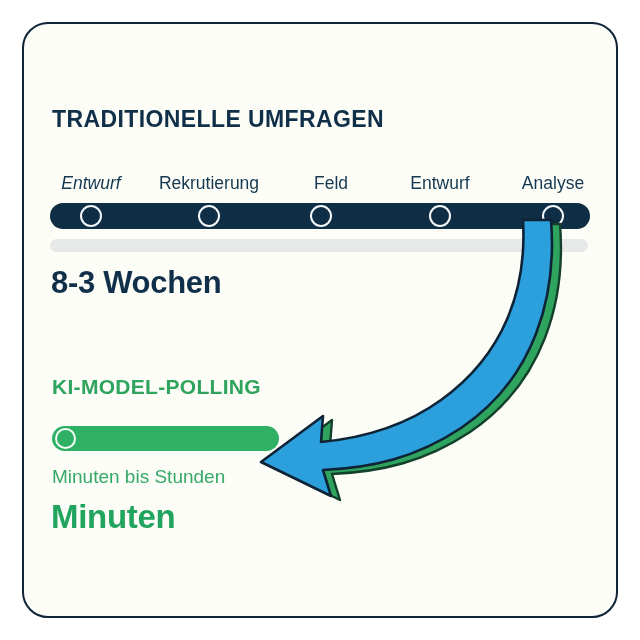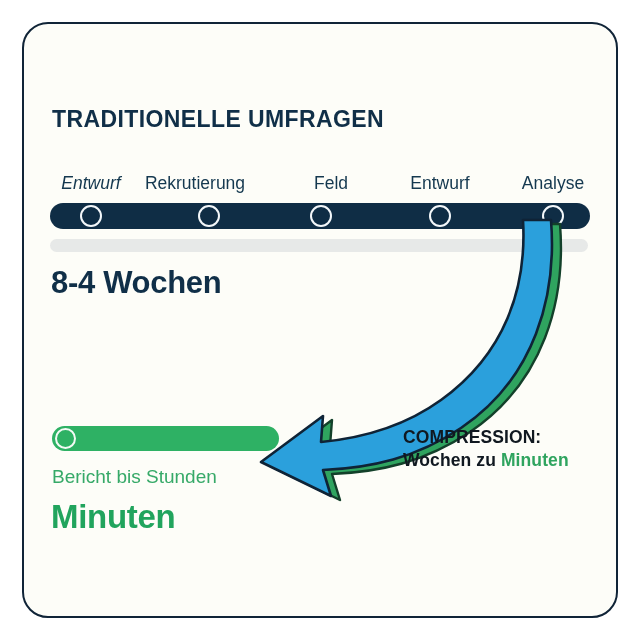--- a/index.html
+++ b/index.html
@@ -191,44 +191,45 @@
 <body>
 
 <div id="stage">
 
   <div id="card"></div>
 
   <div id="trad-title">TRADITIONELLE UMFRAGEN</div>
 
   <div id="stage-labels">
       <div class="stage-label" style="left: 91px; font-style: italic;">Entwurf</div>
-      <div class="stage-label" style="left: 195px;">Rekrutierung</div>
+      <div class="stage-label" style="left: 209px;">Rekrutierung</div>
       <div class="stage-label" style="left: 331px;">Feld</div>
       <div class="stage-label" style="left: 440px;">Entwurf</div>
       <div class="stage-label" style="left: 553px;">Analyse</div>
     </div>
 
   <div id="trad-track">
       <div class="node" style="left: 41px;"></div>
       <div class="node" style="left: 159px;"></div>
       <div class="node" style="left: 271px;"></div>
       <div class="node" style="left: 390px;"></div>
       <div class="node" style="left: 503px;"></div>
     </div>
 
   <div id="gray-track"></div>
 
-  <div id="trad-duration">8-4 Wochen</div>
-
+  <div id="trad-duration">8-3 Wochen</div>
+
+  <div id="ai-title">KI-MODEL-POLLING</div>
 
   <div id="ai-track">
     <div id="ai-node"></div>
   </div>
 
-  <div id="ai-sub">Bericht bis Stunden</div>
+  <div id="ai-sub">Minuten bis Stunden</div>
 
   <div id="ai-duration">Minuten</div>
 
   <svg id="arrow-svg" viewBox="0 0 640 640">
     <g>
       <path d="M 560 224
                C 566 300, 544 382, 470 432
                C 425 462, 380 472, 332 474
                L 340 500
                L 270 466
@@ -245,20 +246,14 @@
                L 331 496
                L 261 462
                L 323 416
                L 321 442
                C 363 438, 405 426, 441 400
                C 505 354, 527 288, 523 220
                Z" fill="#2ba0dc" stroke="#0f2336" stroke-width="2.6" stroke-linejoin="round"></path>
     </g>
   </svg>
 
-  <div id="annotation">
-    <div id="ann-line1">COMPRESSION:</div>
-    <div id="ann-line2">
-      <span>Wochen zu </span><span id="ann-accent">Minuten</span>
-    </div>
-  </div>
 
 </div>
 
 </body></html>

